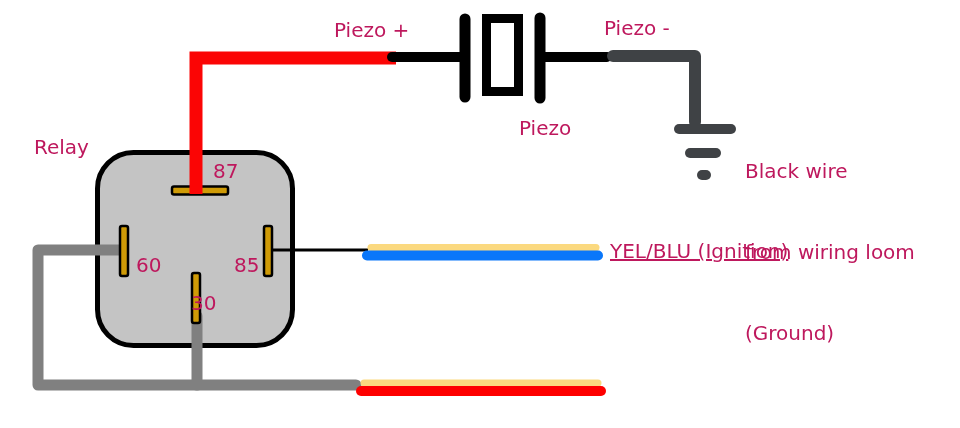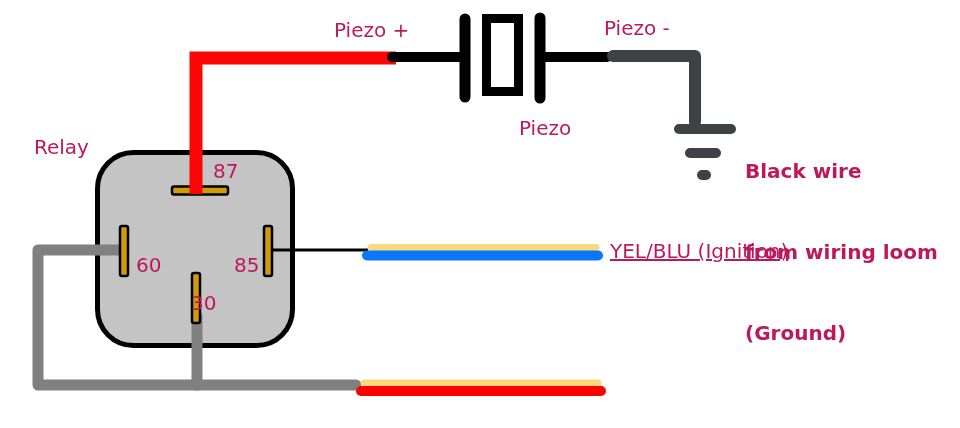--- a/index.html
+++ b/index.html
@@ -13,21 +13,21 @@
   }
   .canvas svg { position: absolute; left: 0; top: 0; }
   .label {
     position: absolute;
     font-size: 20px;
     line-height: 25px;
     color: #be185d;
     white-space: nowrap;
     user-select: none;
   }
-  .ground-note { line-height: 27px; white-space: pre; font-weight: bold; }
+  .ground-note { line-height: 27px; white-space: pre; }
   .ground-note div { white-space: nowrap; }
 </style>
 </head>
 <body>
 
 <div class="canvas">
 
   <svg width="960" height="428" viewBox="0 0 960 428">
 
     <rect x="97.5" y="152.5" width="195" height="193" rx="36" stroke="#000000" stroke-width="5" fill="#c4c4c4"></rect>

